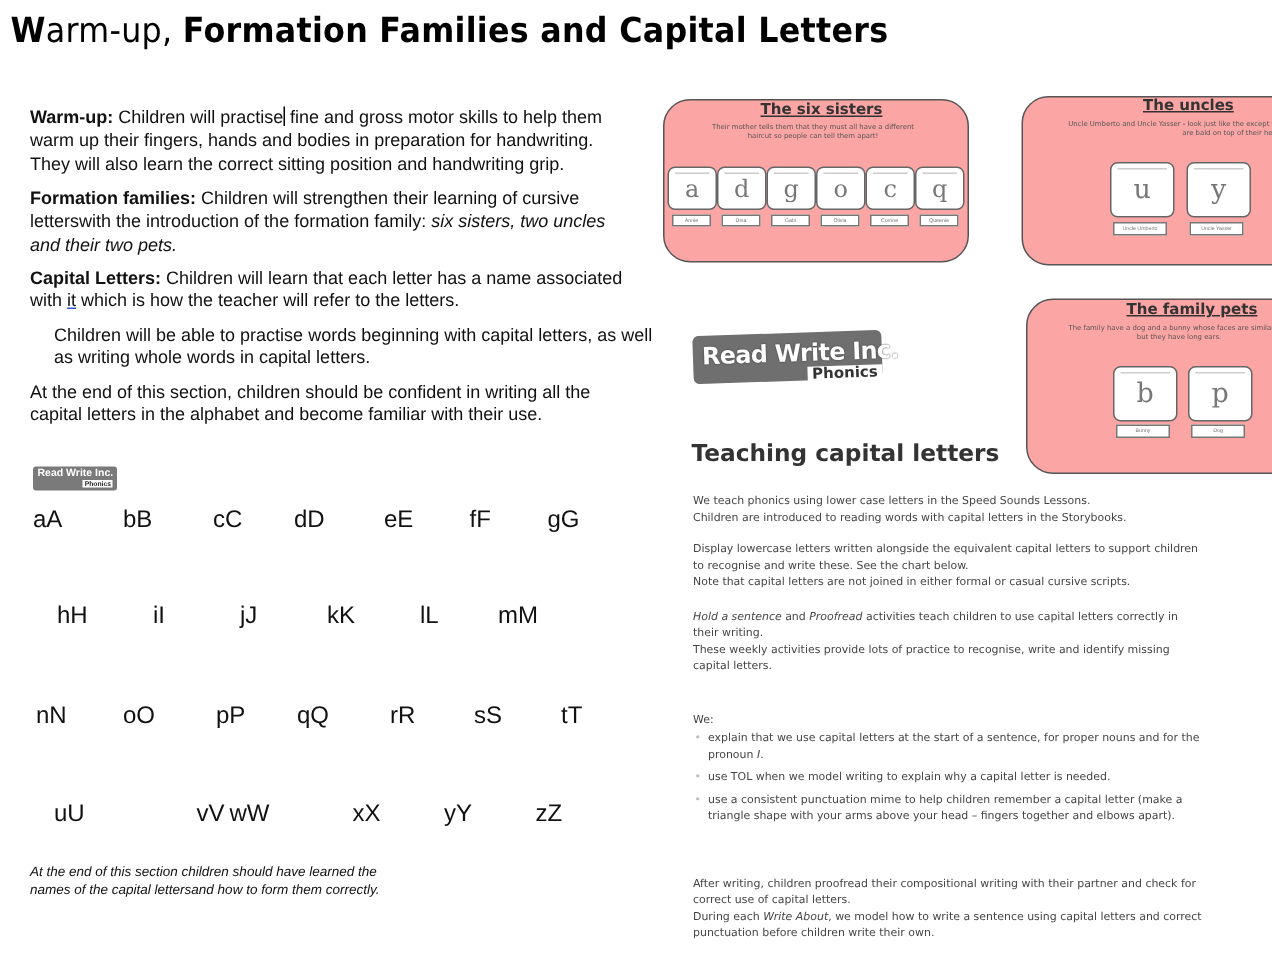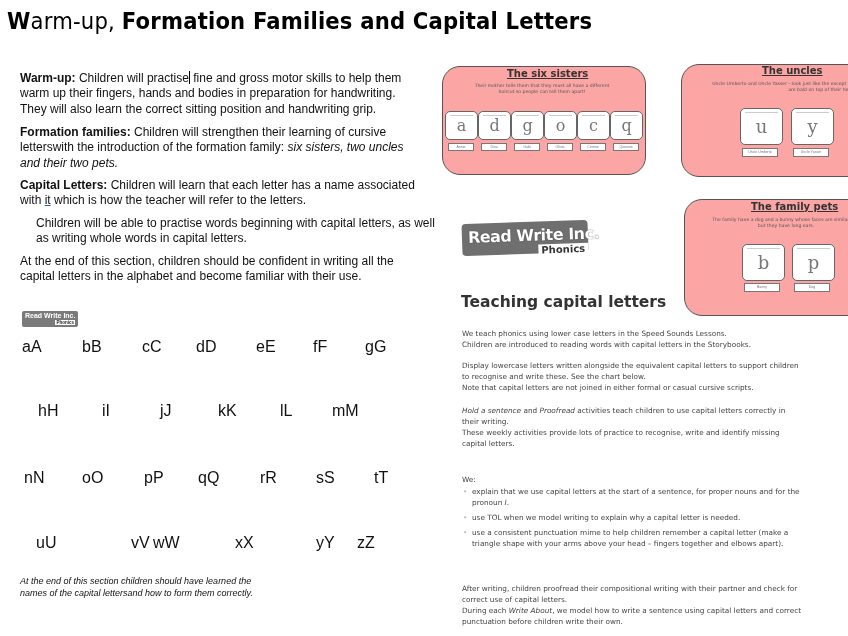--- a/index.html
+++ b/index.html
@@ -82,21 +82,21 @@
   <div class="pair" style="left:144px;top:131px;">pP</div>
   <div class="pair" style="left:198px;top:131px;">qQ</div>
   <div class="pair" style="left:260px;top:131px;">rR</div>
   <div class="pair" style="left:316px;top:131px;">sS</div>
   <div class="pair" style="left:374px;top:131px;">tT</div>
 
   <div class="pair" style="left:36px;top:196px;">uU</div>
   <div class="pair" style="left:88px;top:196px;margin-left:43px;">vV</div>
   <div class="pair" style="left:153px;top:196px;">wW</div>
   <div class="pair" style="left:235px;top:196px;">xX</div>
-  <div class="pair" style="left:296px;top:196px;margin-left:20px;">yY</div>
+  <div class="pair" style="left:296px;top:196px;">yY</div>
   <div class="pair" style="left:357px;top:196px;">zZ</div>
 </div>
 
 <div class="abs caption">At the end of this section children should have learned the names of the capital lettersand how to form them correctly.</div>
 
 <div class="abs card" style="left:442px;top:66px;width:202px;height:107px;">
   <div class="card-title" style="left:64px;top:1px;">The six sisters</div>
   <div class="card-desc" style="left:24px;top:16px;width:150px;">Their mother tells them that they must all have a different haircut so people can tell them apart!</div>
   <div class="lbox" style="left:2px;top:44px;width:31px;height:27px;font-size:16px;line-height:27px;"><div class="gl" style="top:3px"></div><span>a</span></div>
   <div class="lbox" style="left:35px;top:44px;width:31px;height:27px;font-size:16px;line-height:27px;"><div class="gl" style="top:3px"></div><span>d</span></div>

